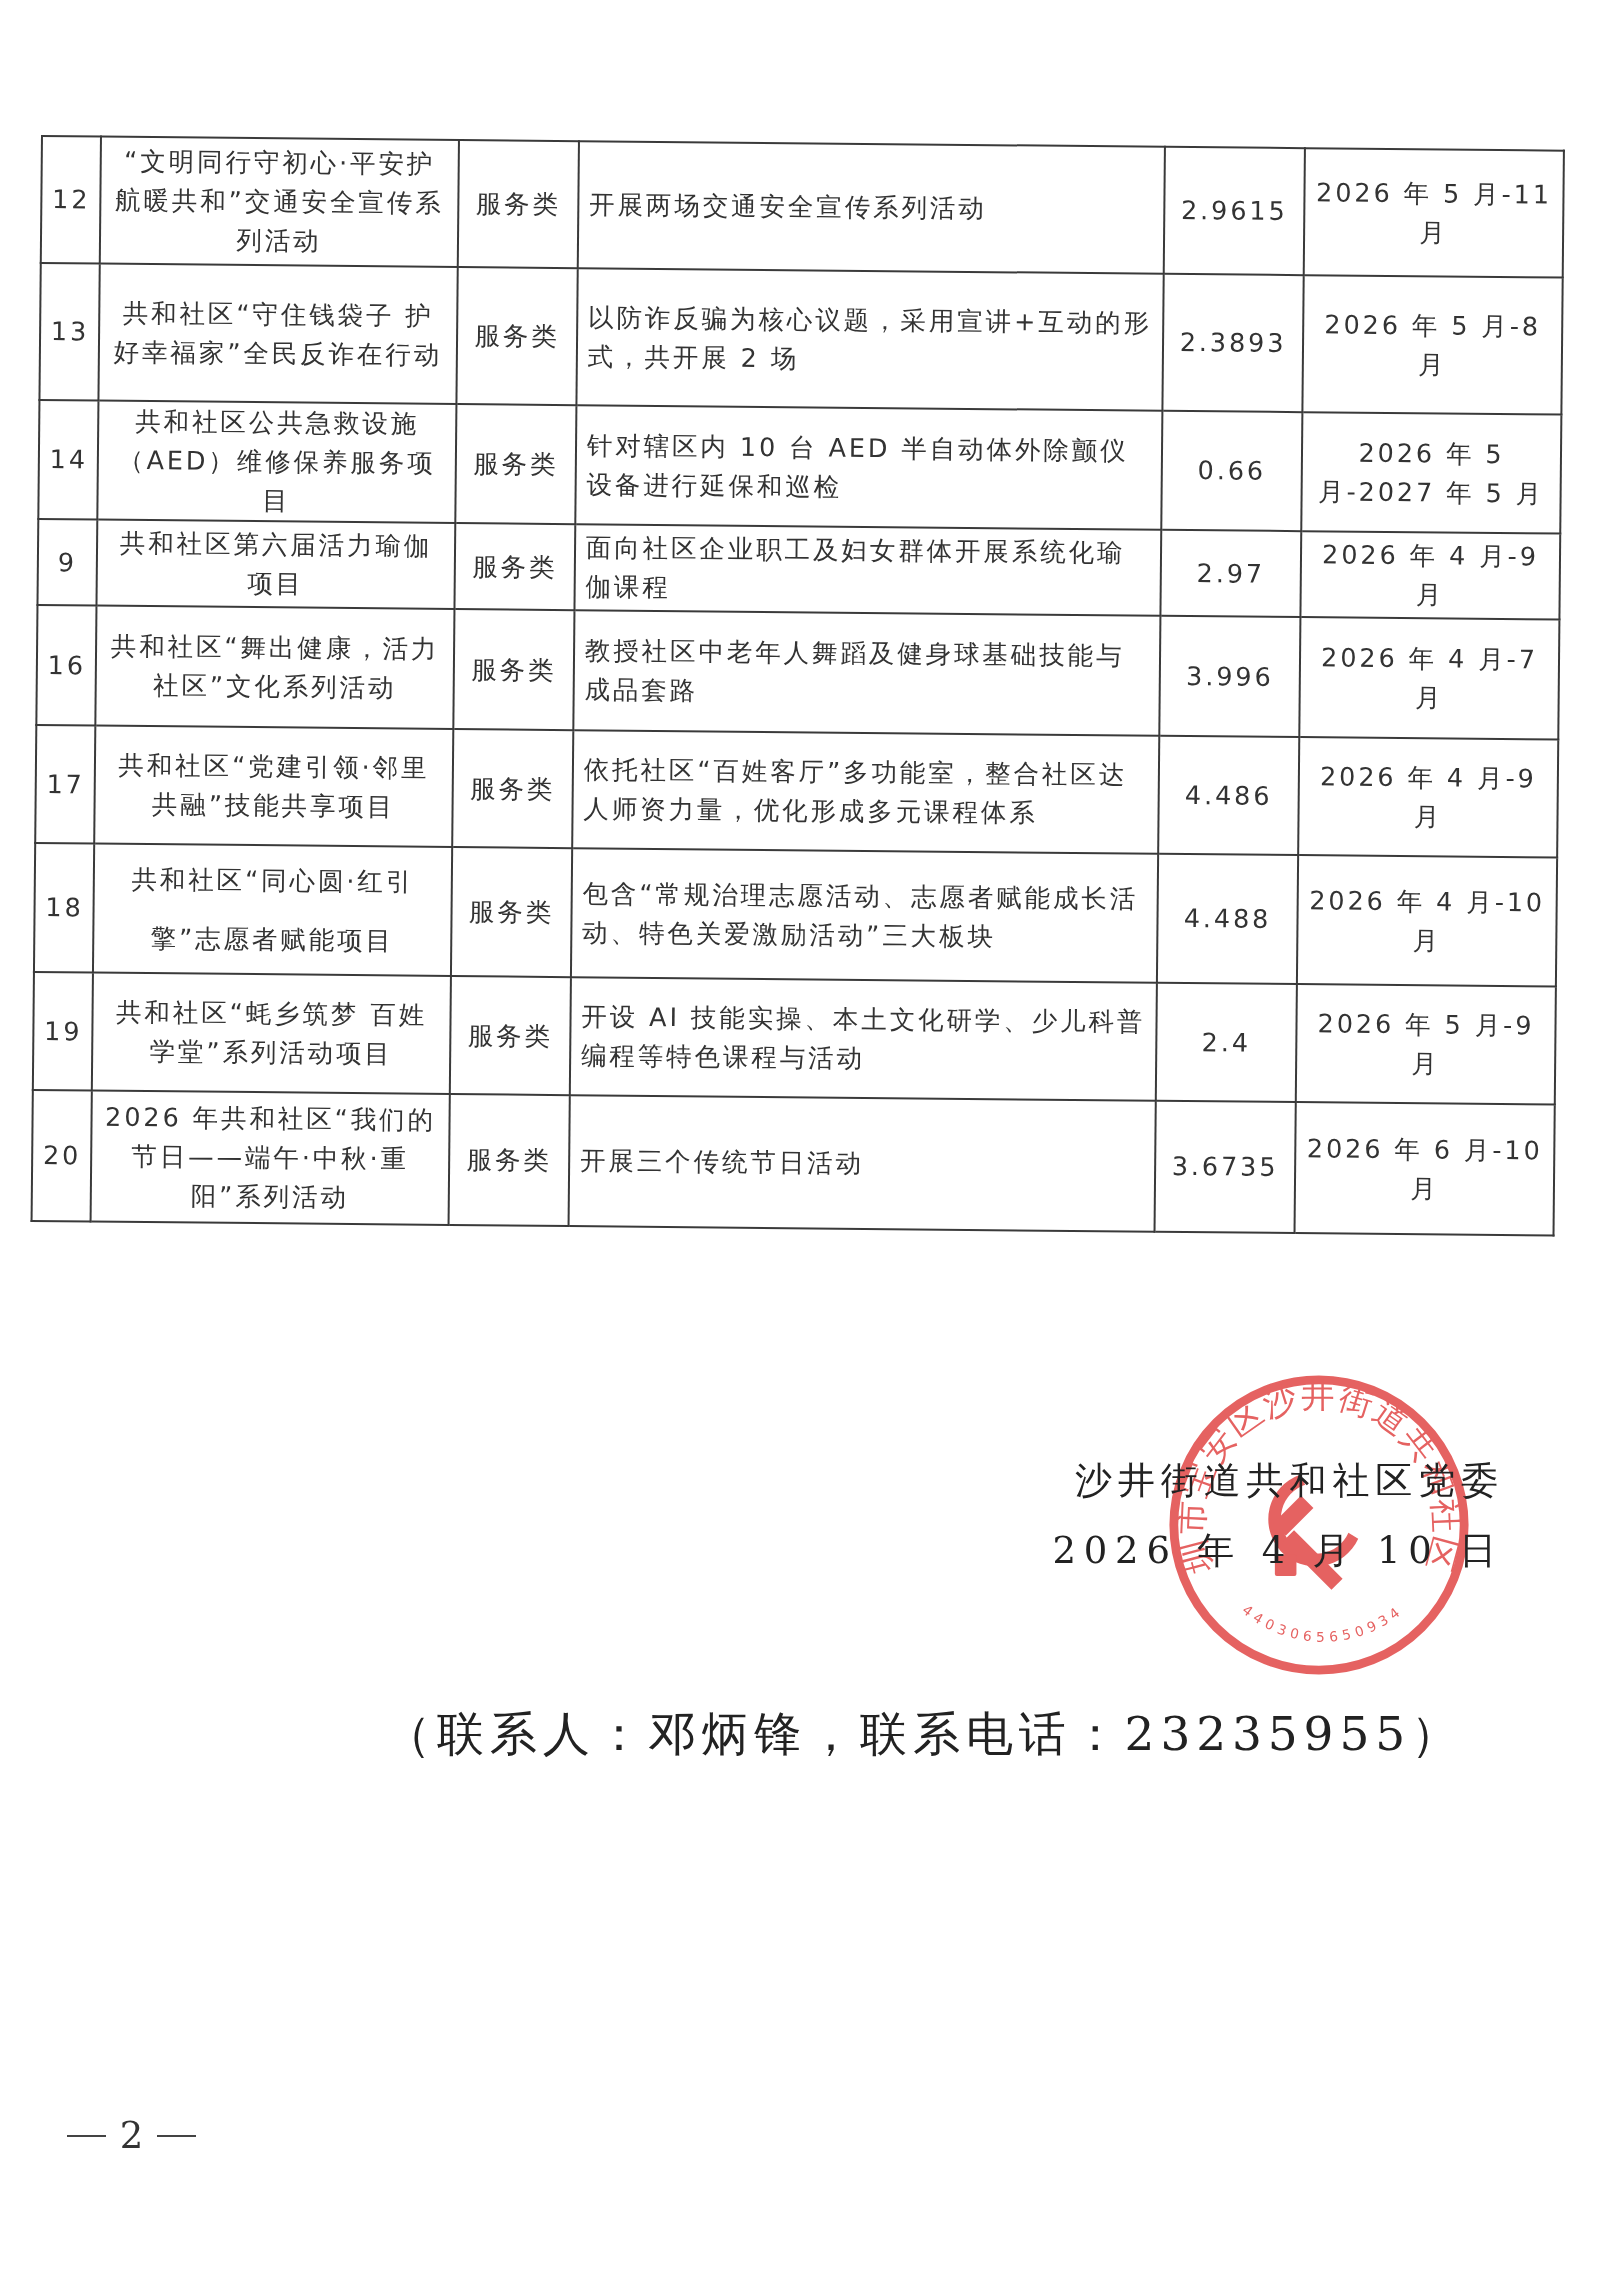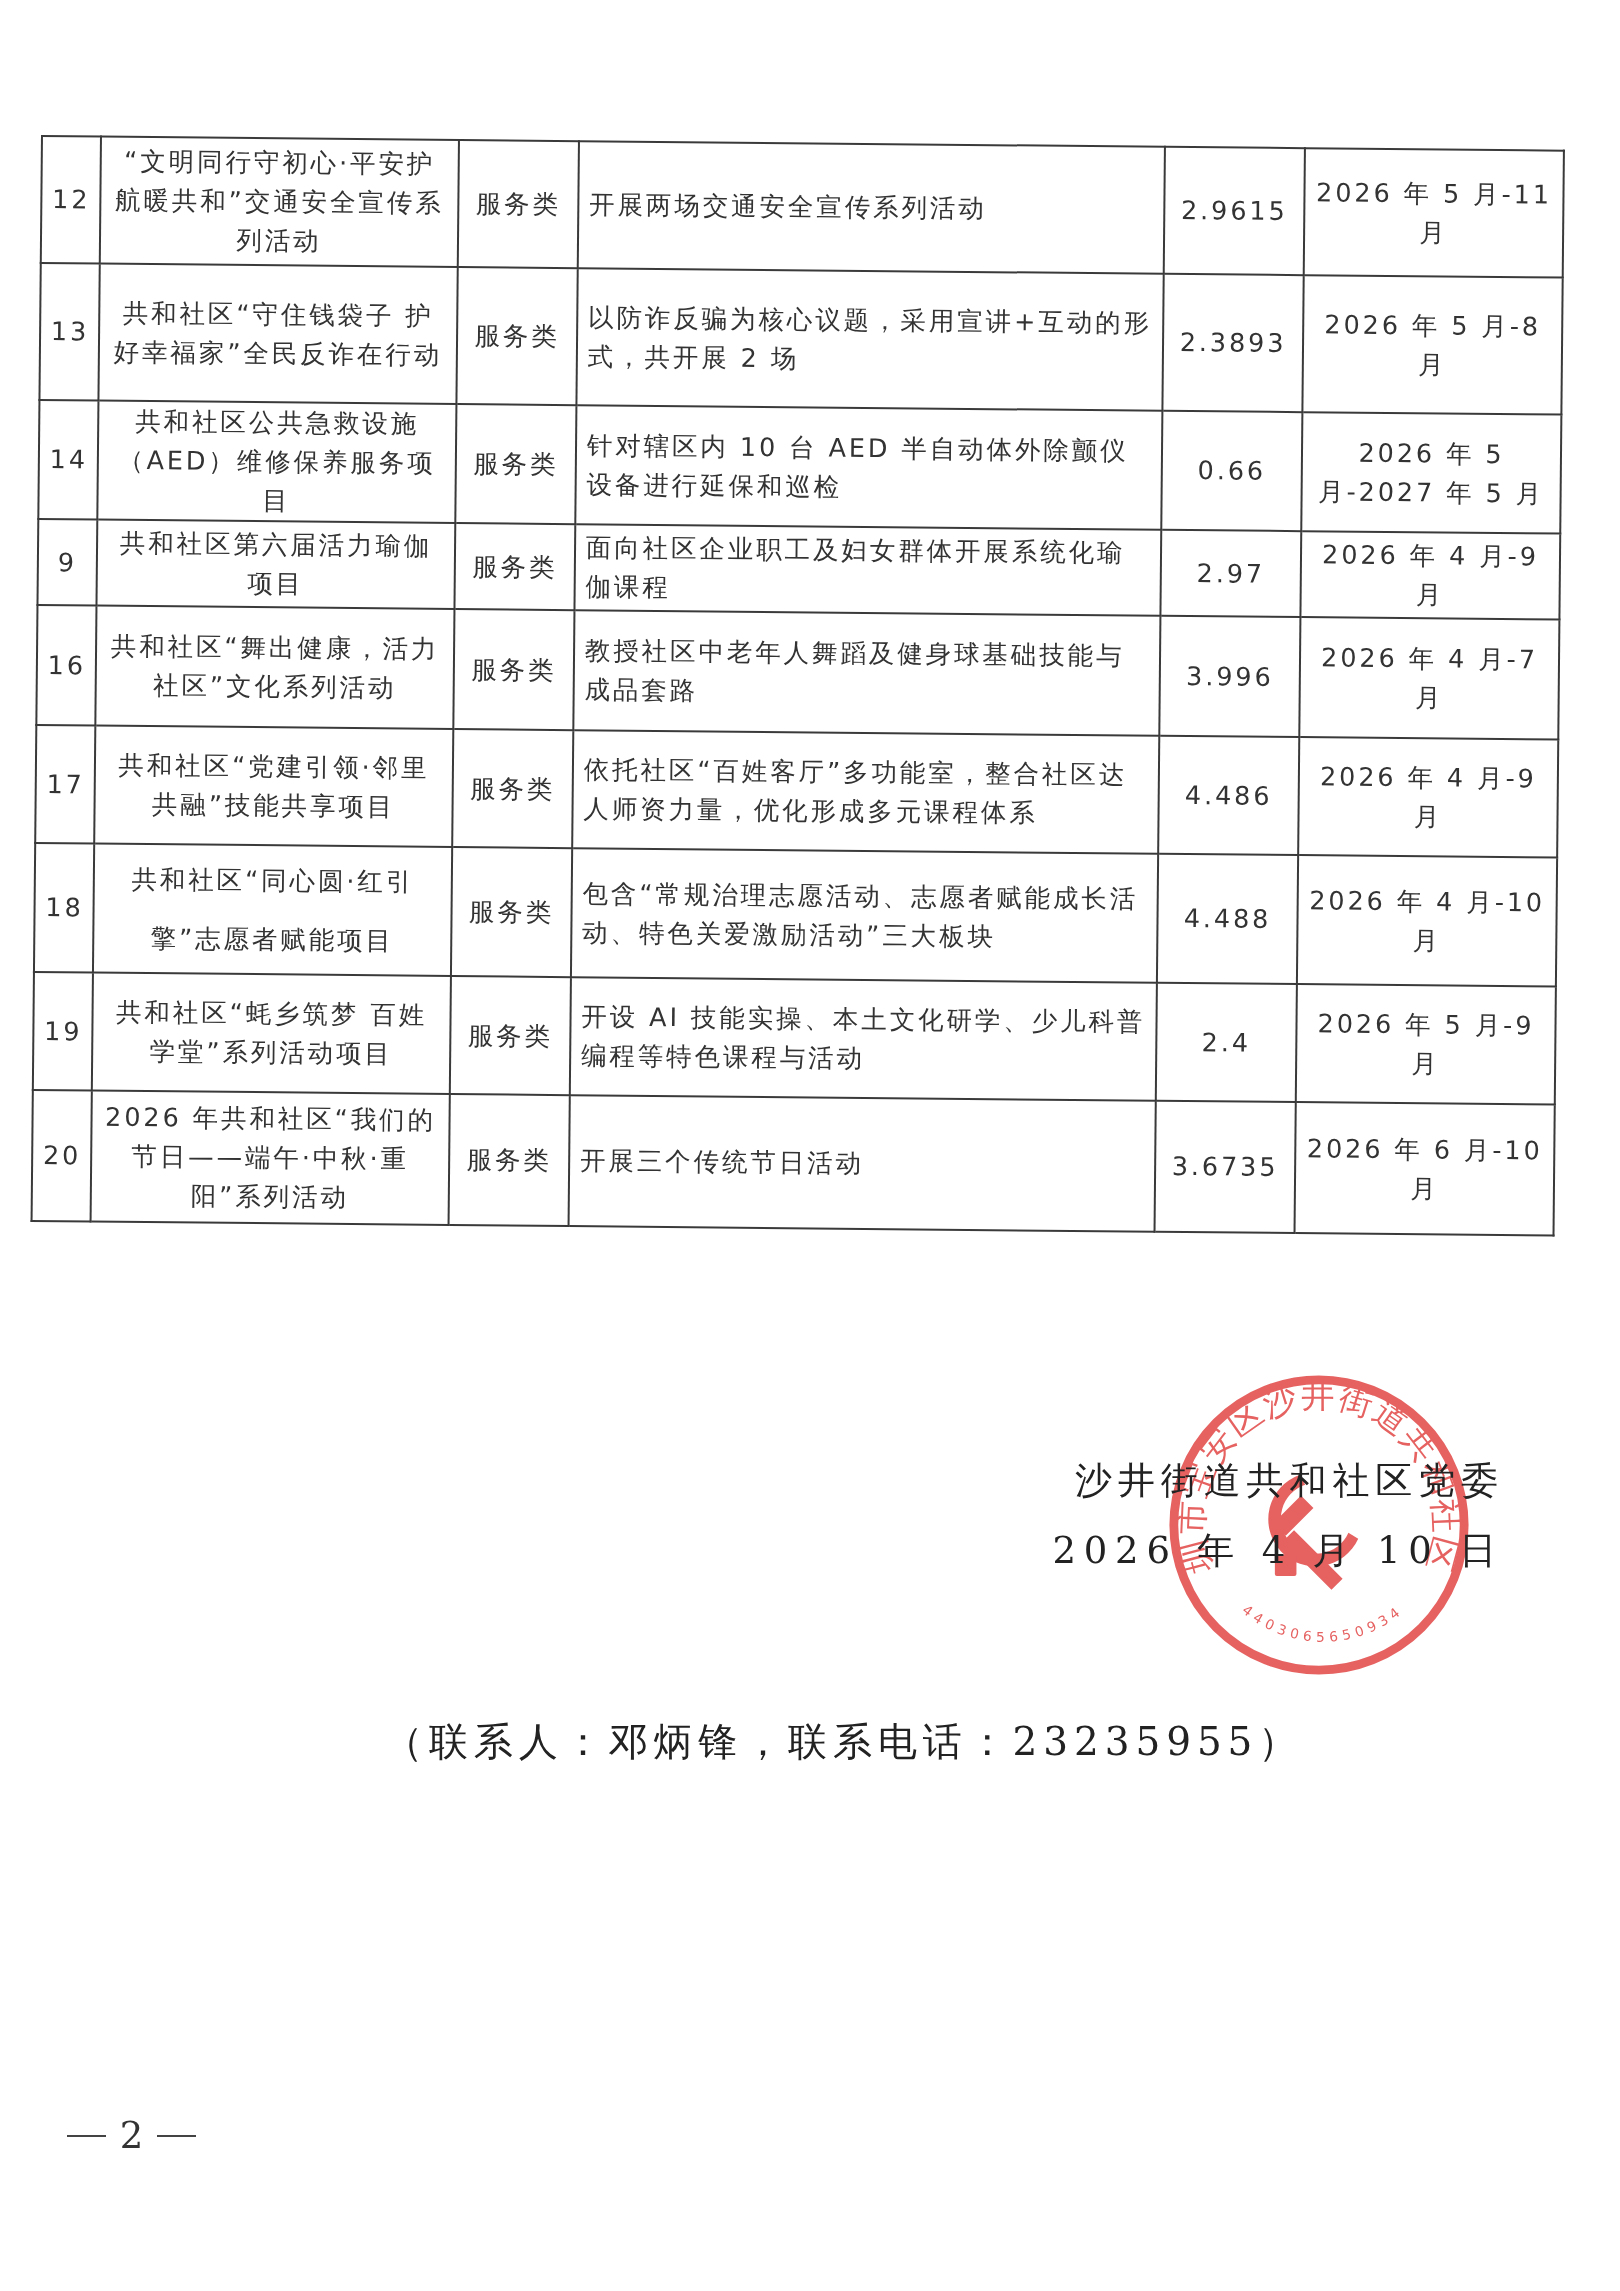--- a/index.html
+++ b/index.html
@@ -44,23 +44,22 @@
   .signature .line2 { margin-top: 19.6px; letter-spacing: 7.8px; }
 
   .stamp {
     position: absolute; left: 1166px; top: 1372px;
     width: 306px; height: 306px;
     z-index: 2; opacity: 0.82;
   }
 
   .contact {
     position: absolute; left: 384px; top: 1703px;
-    font-size: 39px; letter-spacing: 5.9px; color: #222;
+    font-size: 47px; letter-spacing: 5.9px; color: #222;
     font-family: "DejaVu Serif", "Liberation Serif", serif;
-    margin-top: 12px;
   }
 
   .page-no {
     position: absolute; left: 67px; top: 2114px;
     font-size: 37px; color: #333;
     font-family: "DejaVu Serif", "Liberation Serif", serif;
     display: flex; align-items: center; gap: 13.7px;
   }
   .page-no .dash { display: inline-block; width: 39px; height: 2px; background: #444; }
 </style>

